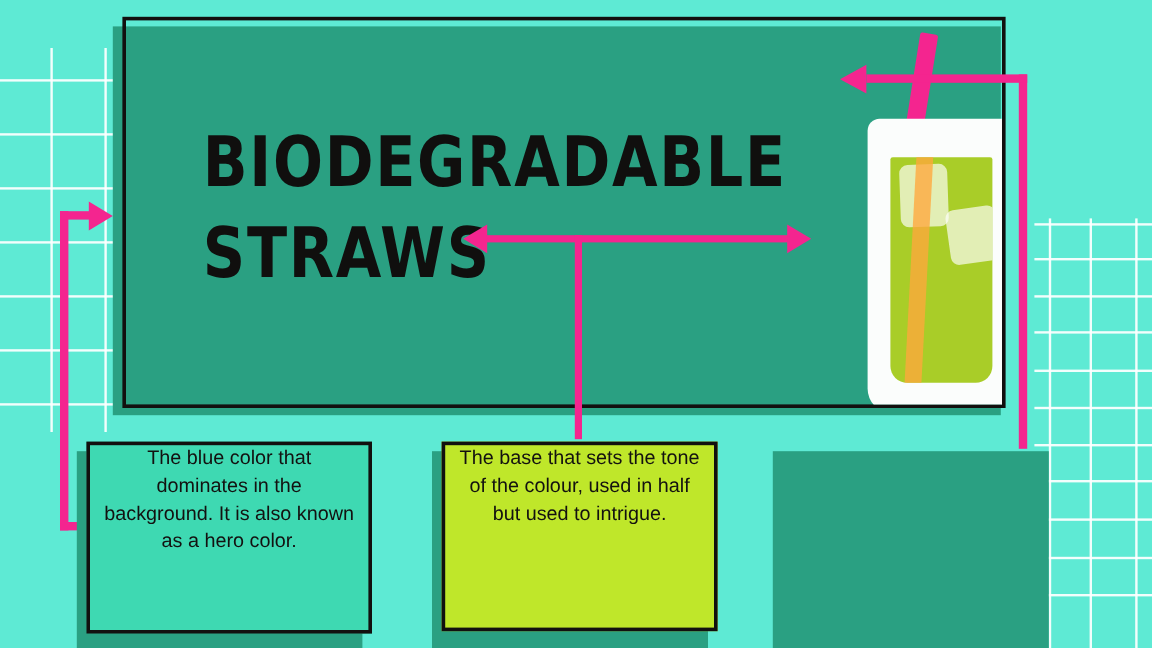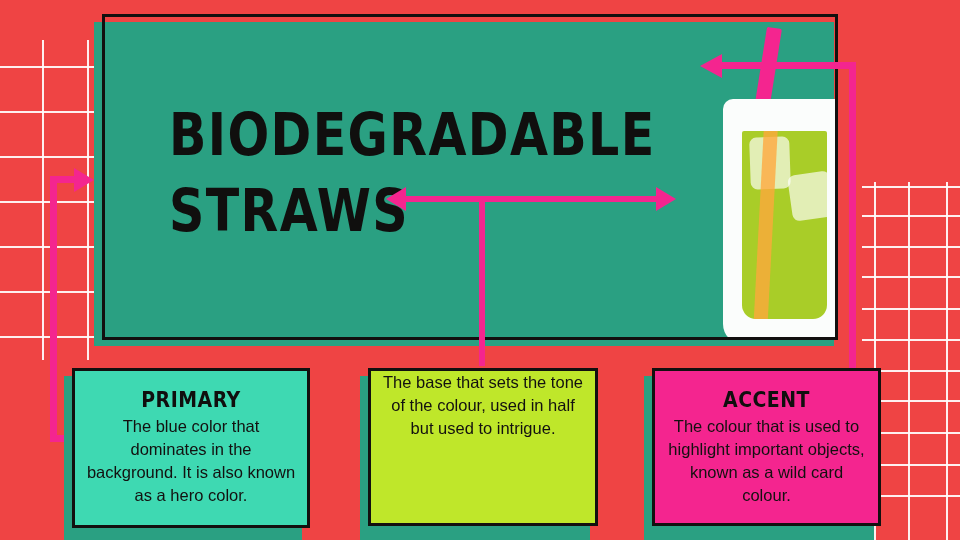--- a/index.html
+++ b/index.html
@@ -6,21 +6,21 @@
     margin: 0;
     padding: 0;
     background: #ffffff;
   }
   #slide {
     position: relative;
     width: 960px;
     height: 540px;
     overflow: hidden;
     font-family: "Liberation Sans", sans-serif;
-    background: #ef4444;
+    background: #5eead4;
   }
 
   
   .grid {
     position: absolute;
     pointer-events: none;
   }
   .grid .vline, .grid .hline {
     position: absolute;
     background: #ffffff;
@@ -246,28 +246,23 @@
   <div class="pk" id="conn-mid-v"></div>
   <div class="pk-head" id="conn-mid-head-l"></div>
   <div class="pk-head" id="conn-mid-head-r"></div>
 
   <div class="pk" id="conn-right-v"></div>
   <div class="pk" id="conn-right-h"></div>
   <div class="pk-head" id="conn-right-head"></div>
 
   <div class="card-shadow" id="card1-shadow"></div>
   <div class="card" id="card1">
-    <div class="card-title">Primary</div>
     <div class="card-body">The blue color that dominates in the background. It is also known as a hero color.</div>
   </div>
 
   <div class="card-shadow" id="card2-shadow"></div>
   <div class="card" id="card2">
     <div class="card-body">The base that sets the tone of the colour, used in half but used to intrigue.</div>
   </div>
 
   <div class="card-shadow" id="card3-shadow"></div>
-  <div class="card" id="card3">
-    <div class="card-title">Accent</div>
-    <div class="card-body">The colour that is used to highlight important objects, known as a wild card colour.</div>
-  </div>
 
 </div>
 
 </body></html>

